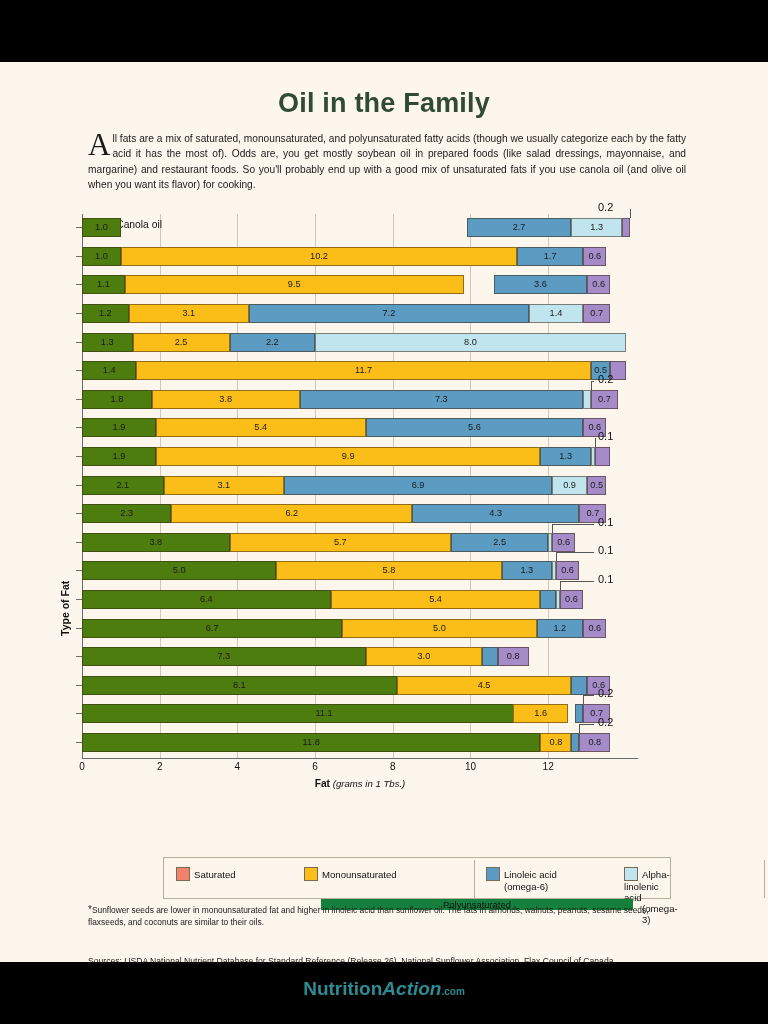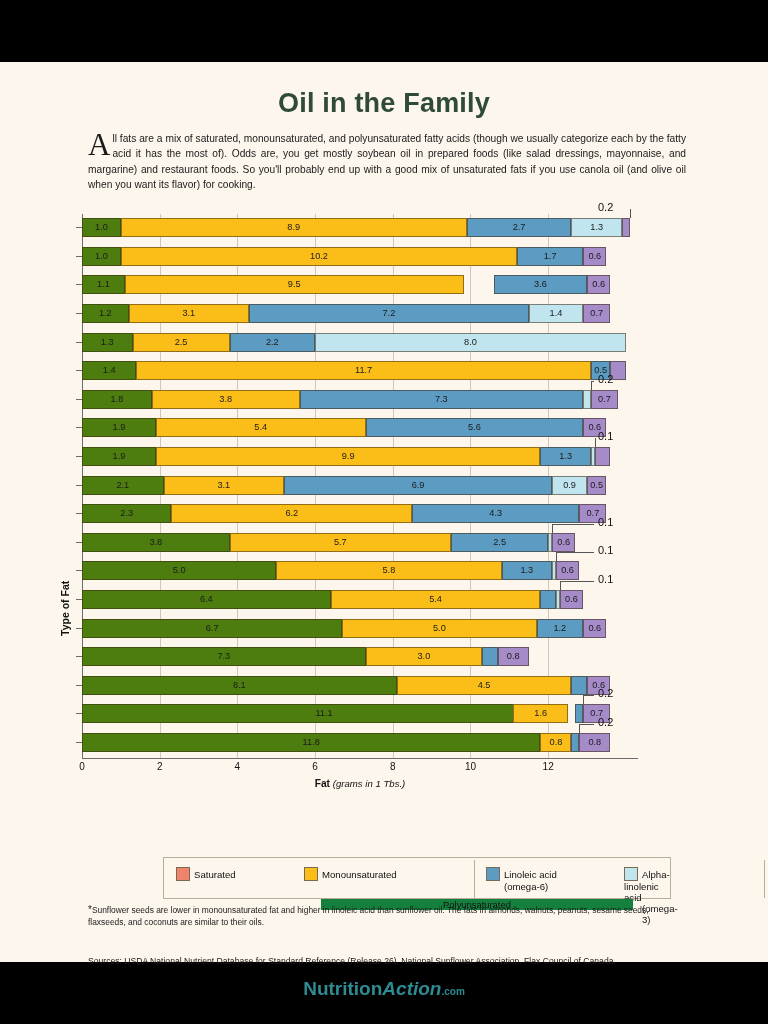--- a/index.html
+++ b/index.html
@@ -155,21 +155,20 @@
           <div class="gl" style="left: 310.791px; height: 543.4px;"></div>
           <div class="gl" style="left: 388.489px; height: 543.4px;"></div>
           <div class="gl" style="left: 466.187px; height: 543.4px;"></div>
         </div>
       <div id="rowlist">
           <div class="row">
             <div class="rowlabel">Canola oil</div>
             <div class="ytick" style="top: 13px; left: -6px;"></div>
             <div class="track" style="left: 0px;">
               <div class="seg sat" style="left: 0px; width: 38.8489px;">1.0</div>
-              <div class="seg mono" style="left: 38.8489px; width: 345.755px;">8.9</div>
               <div class="seg lin" style="left: 384.604px; width: 104.892px;">2.7</div>
               <div class="seg ala" style="left: 489.496px; width: 50.5036px;">1.3</div>
               <div class="seg oth narrow" style="left: 540px; width: 7.76978px;"></div>
               <div class="callout" style="left: 516px; top: -17px;">0.2</div>
               <div class="co-line" style="left: 547.77px; top: -9px; width: 1px; height: 9px;"></div>
               <div class="co-line" style="left: 547.77px; top: -9px; height: 1px;"></div>
             </div>
           </div>
           <div class="row">
             <div class="rowlabel">Safflower oil</div>

